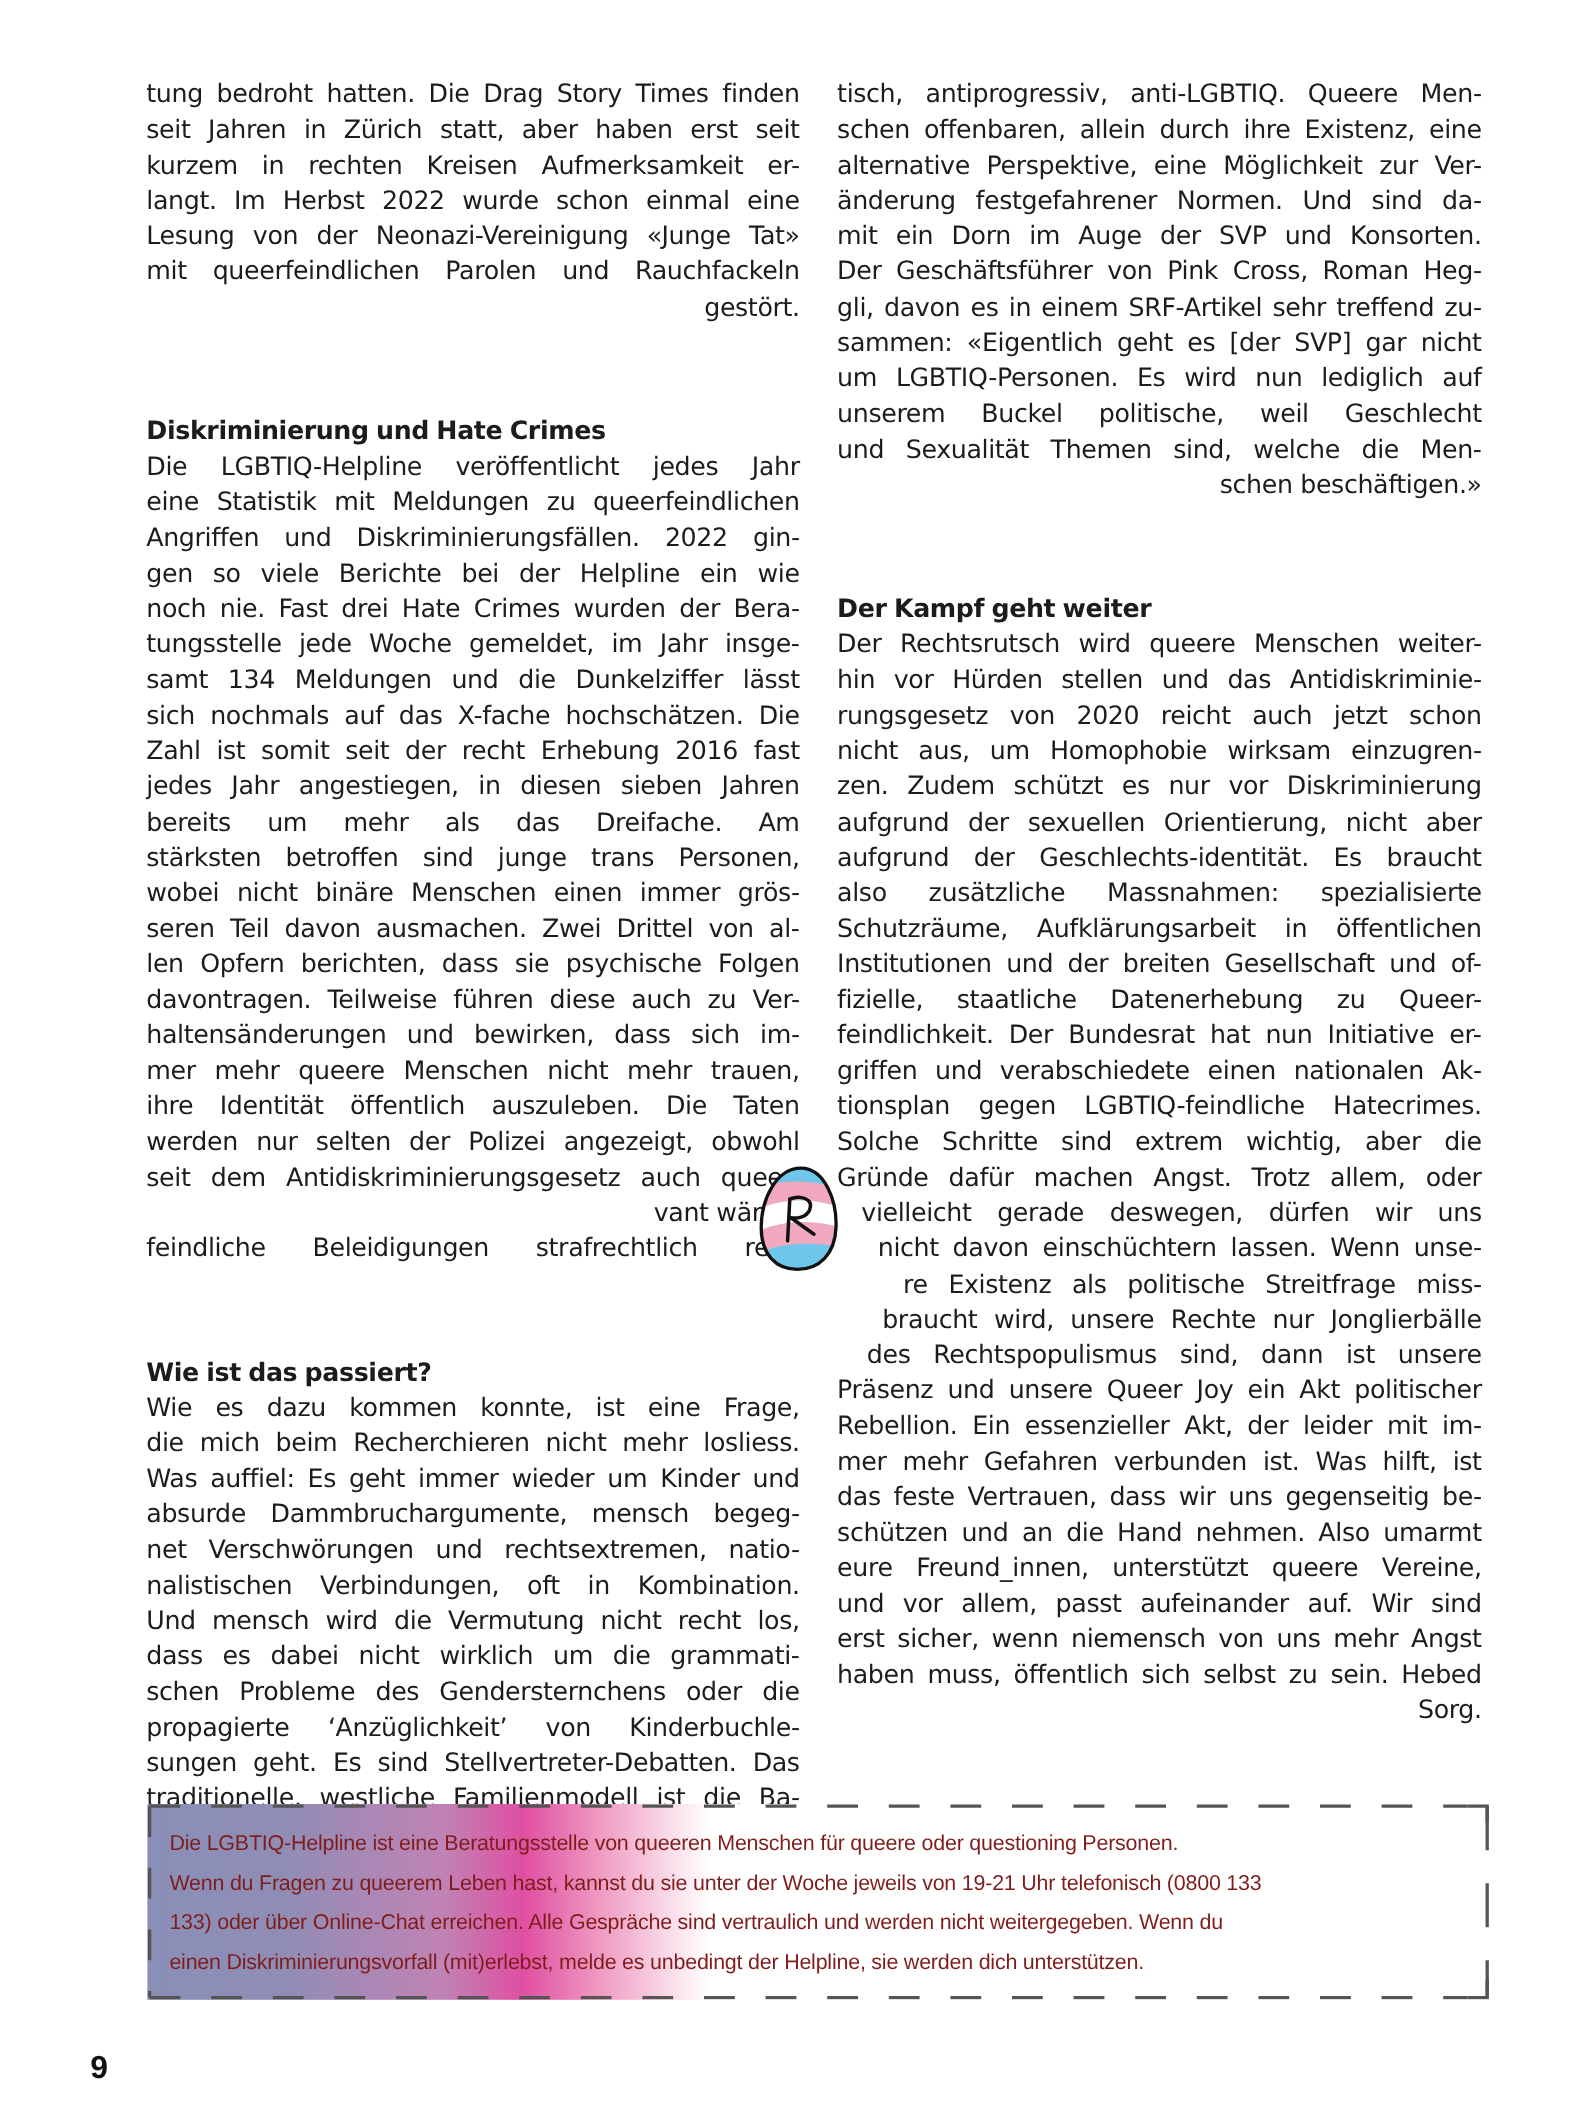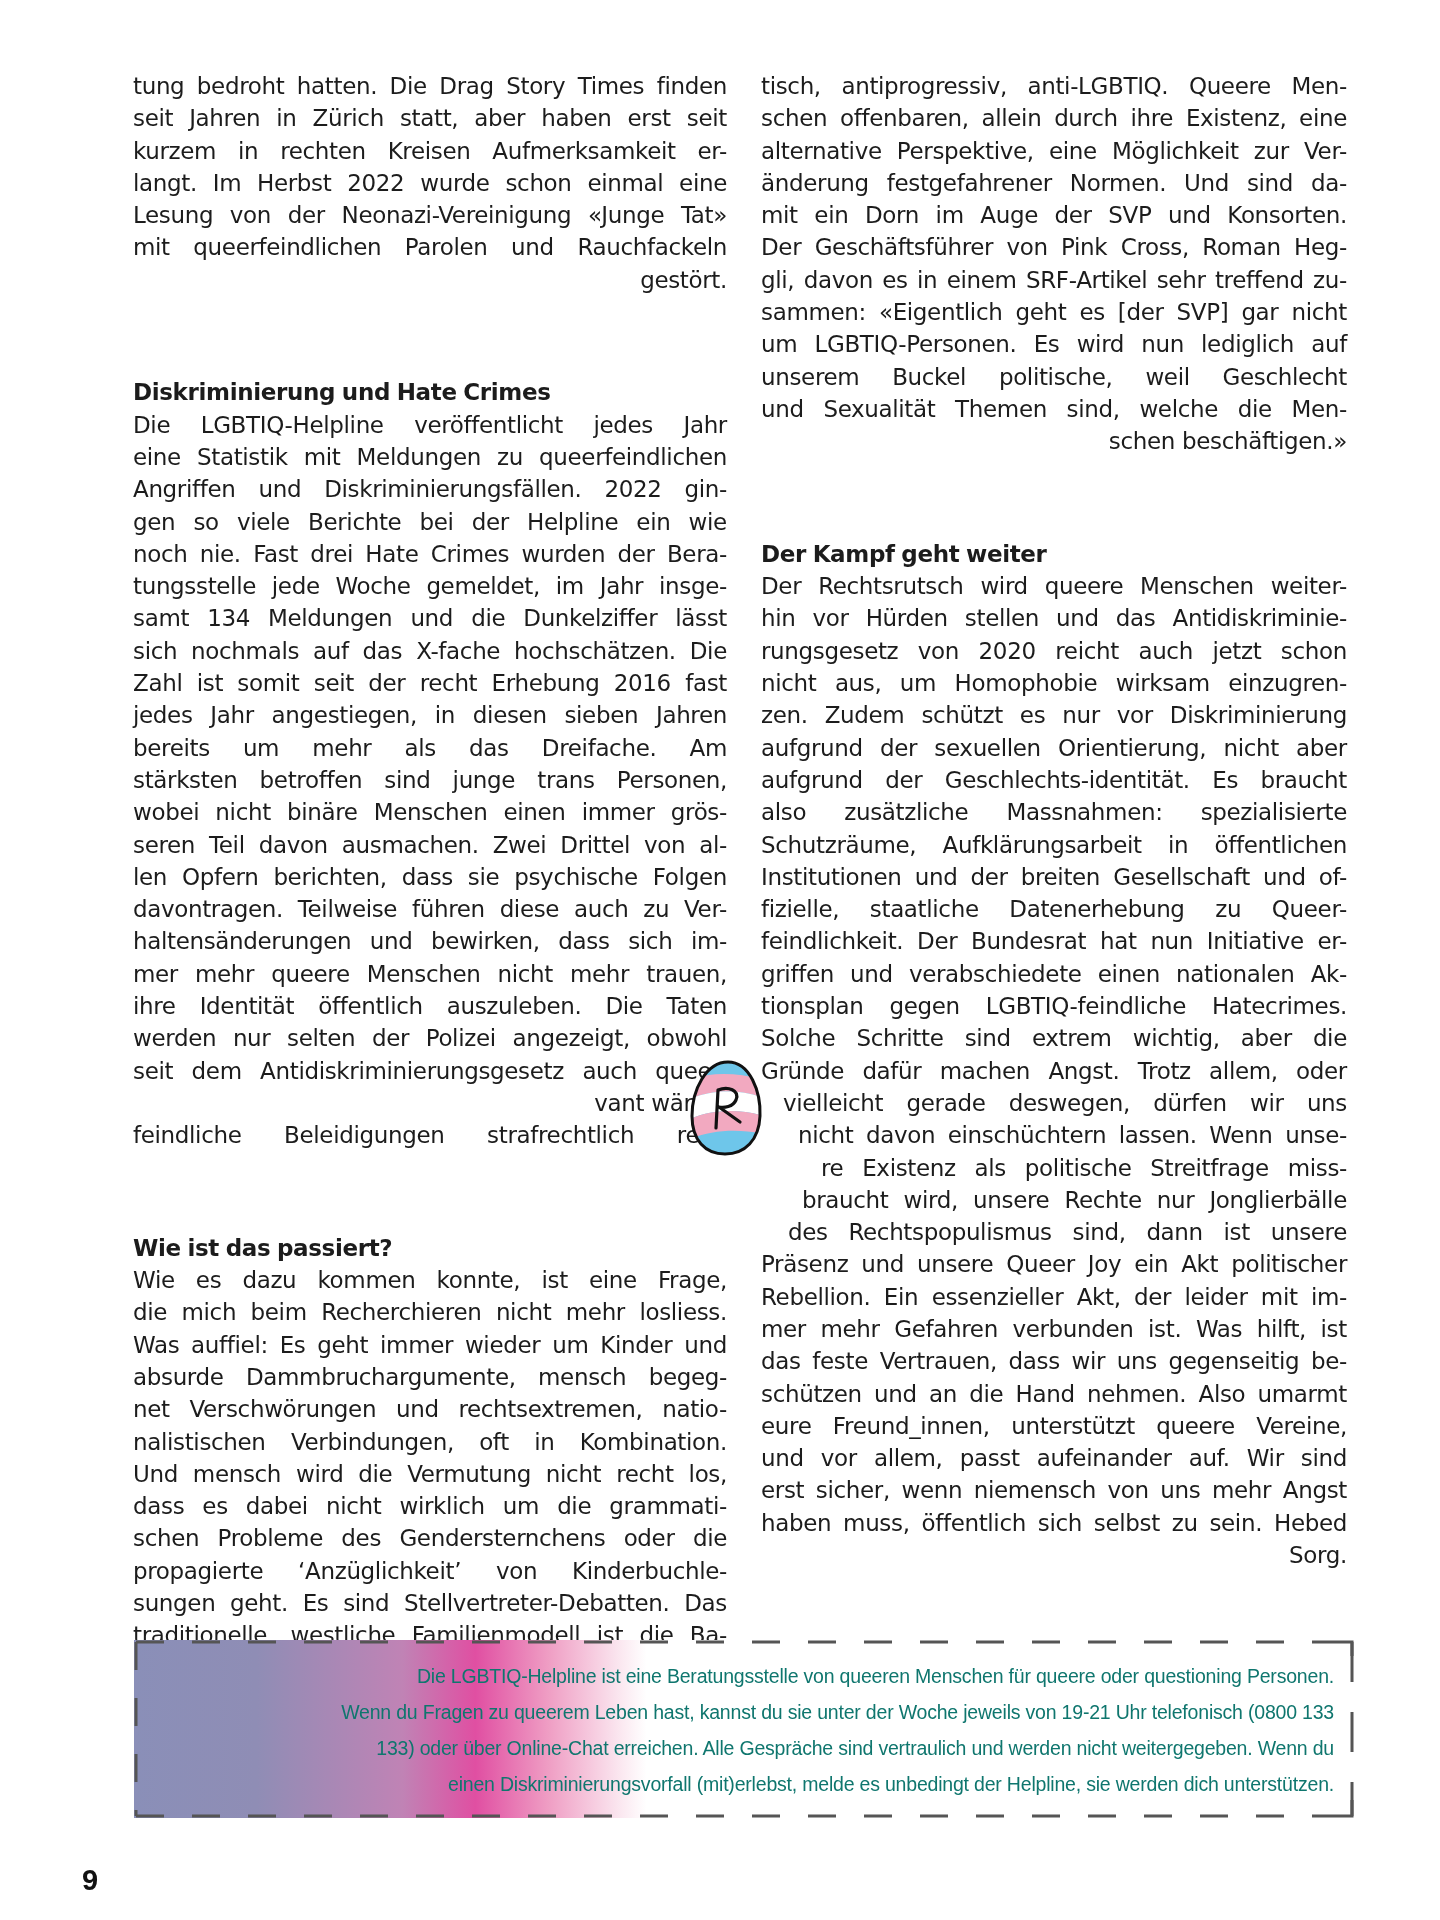--- a/index.html
+++ b/index.html
@@ -38,21 +38,21 @@
   .infobox-bg {
     position: absolute; left: 0; top: 0; width: 1220px; height: 178px;
     background: linear-gradient(90deg, #8a8fb8 0%, #8f8db5 10%, #c083b5 22%, #e04fa2 28%, #ef9ec4 34%, #fbe9f1 40%, #ffffff 42%, #ffffff 100%);
   }
   .infobox-border {
     position: absolute; left: 0; top: 0; width: 1220px; height: 178px;
   }
   .infobox-text {
     position: absolute; left: 20px; top: 18px; width: 1180px;
     font-family: "Liberation Sans", sans-serif; font-size: 19.5px; line-height: 36px;
-    text-align: right; color: #0f766e; letter-spacing: -0.2px;
+    text-align: left; color: #7f1d1d; letter-spacing: -0.2px;
   }
   .infobox-text .il { display: block; white-space: nowrap; }
 
   .page-number {
     position: absolute; left: 66px; top: 1864px;
     font-family: "Liberation Sans", sans-serif; font-weight: bold; font-size: 29px; color: #111;
   }
 </style>
 </head>
 <body>

